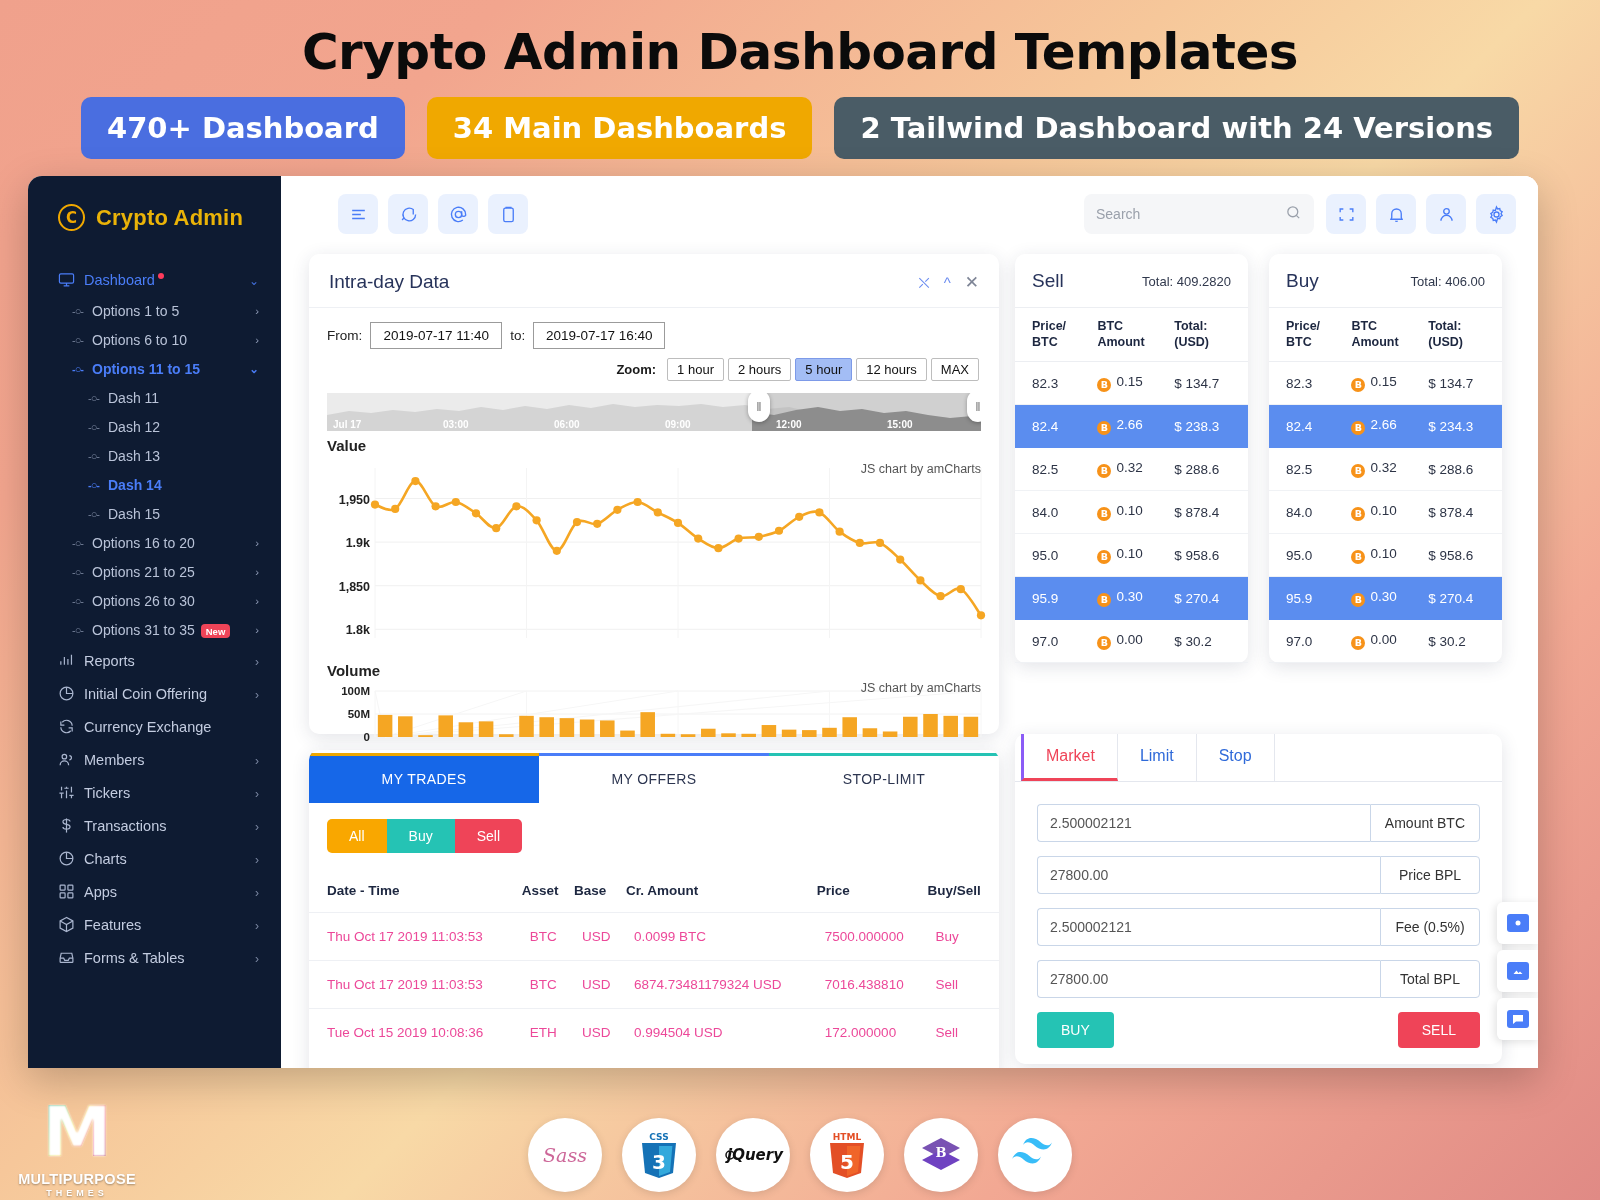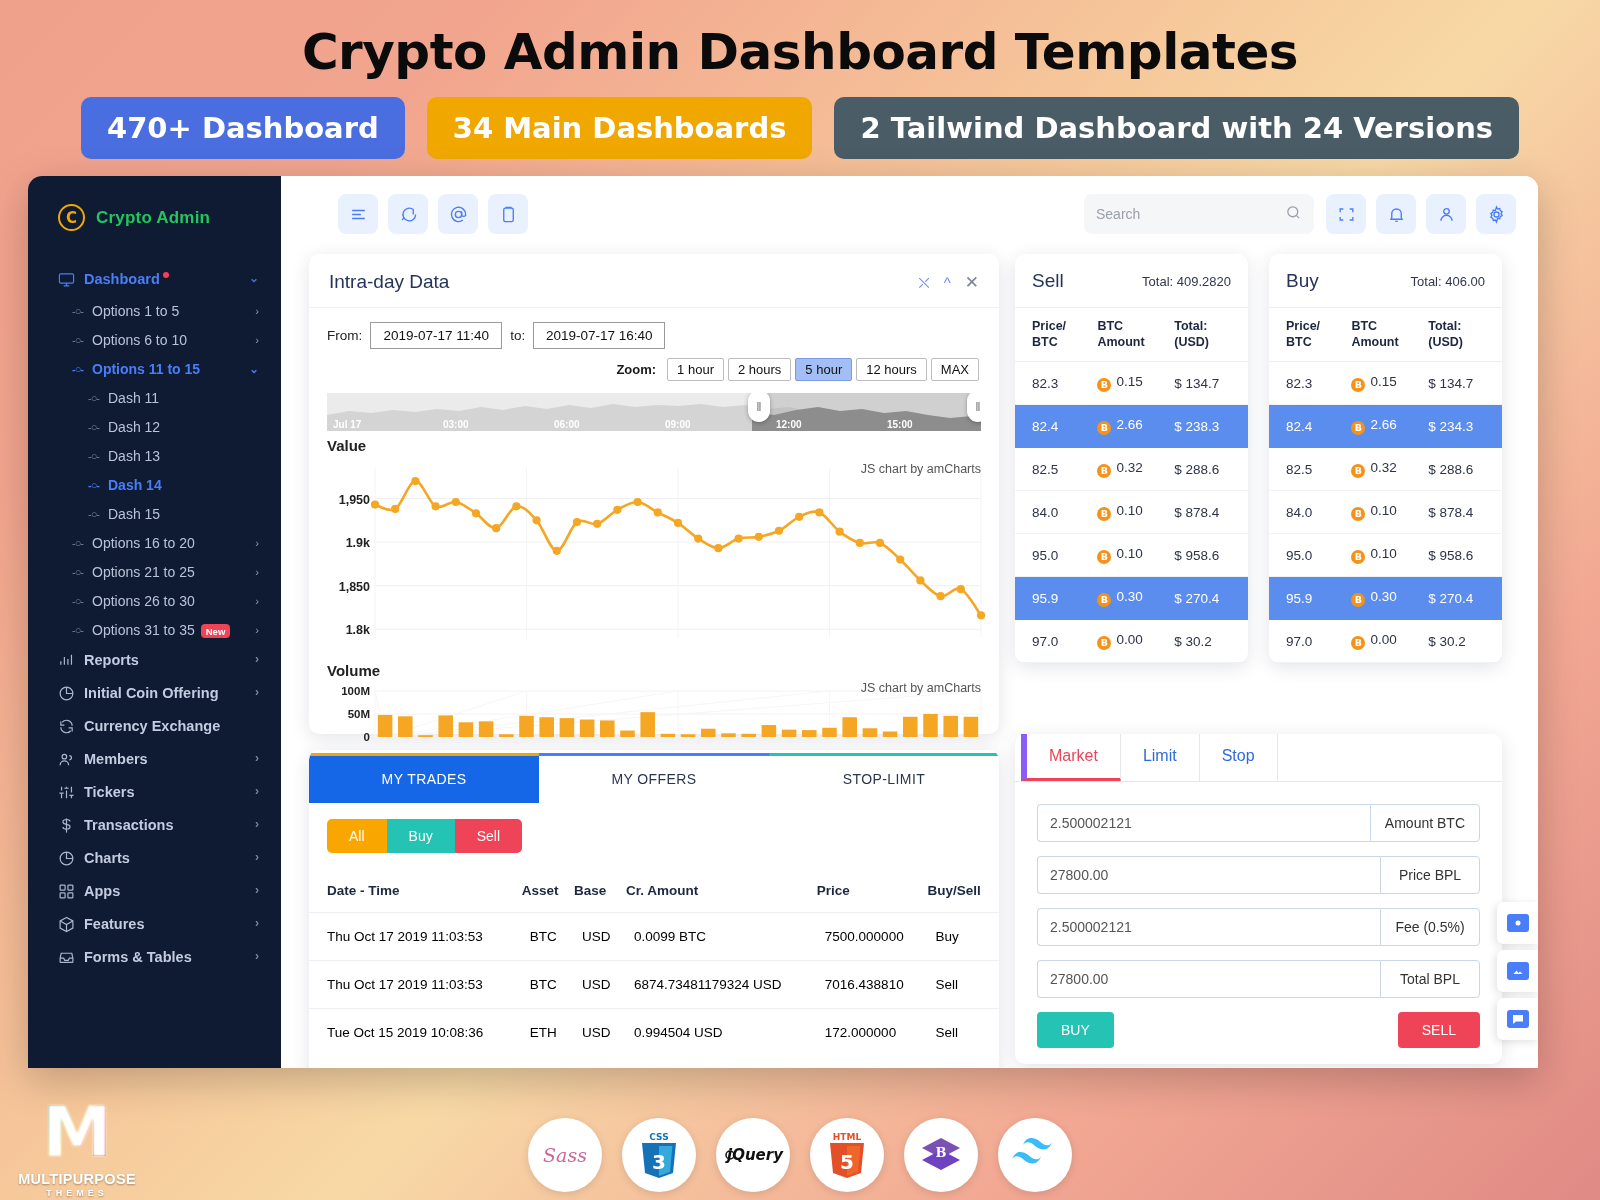--- a/index.html
+++ b/index.html
@@ -64,31 +64,30 @@
     padding: 28px 0 26px 30px;
   }
   .brand-logo {
     width: 27px; height: 27px; border-radius: 50%;
     border: 2.4px solid #f0a800;
     color: #f0a800;
     display: flex; align-items: center; justify-content: center;
     font-size: 15px; font-weight: bold;
     font-family: "DejaVu Sans", sans-serif;
   }
-  .brand-name { color: #22c55e; font-size: 17px; font-weight: bold; letter-spacing: 0.2px; }
+  .brand-name { color: #eab308; font-size: 22px; font-weight: bold; letter-spacing: 0.2px; }
 
   .nav { padding-top: 6px; }
   .nav-item {
-    display: flex; align-items: flex-start;
+    display: flex; align-items: flex-end;
     padding: 8px 22px 8px 30px;
     font-size: 14.5px;
     color: #c3cce0;
     position: relative;
     cursor: pointer;
-    font-weight: bold;
   }
   .nav-item .ic { width: 26px; display:flex; align-items:center; color:#aab6cf; }
   .nav-item .lbl { flex: 1; }
   .nav-item .chev { font-size: 12px; color: #8e9ab5; opacity:.85; }
   .nav-item.active { color: #4a7df8; }
   .nav-item.active .ic { color: #4a7df8; }
   .nav-item.active .chev { color: #4a7df8; }
   .dot-red {
     width:6px;height:6px;border-radius:50%;background:#ff3b5c;
     display:inline-block; vertical-align:super; margin-left:3px;
@@ -219,21 +218,21 @@
     font-family:"DejaVu Sans", sans-serif;
   }
 
   
   #order-panel { left: 734px; top: 482px; width: 487px; height: 330px; }
   .ofm-tabs { display:flex; border-bottom:1px solid #e4e7ee; padding-left: 6px;}
   .ofm-tab {
     padding: 13px 22px; font-size:16px; color:#2f6ad9; cursor:pointer;
     border-right:1px solid #e4e7ee;
   }
-  .ofm-tab:first-child{ border-left:6px solid #8b5cf6; }
+  .ofm-tab:first-child{ border-left:3px solid #8b5cf6; }
   .ofm-tab.active { color:#ef4458; border-bottom:3px solid #ef4458; }
   .ofm-body { padding: 22px 22px 18px 22px; }
   .ofm-row { display:flex; margin-bottom:14px; }
   .ofm-row input {
     flex:1; border:1px solid #c9d6e8; border-right:none; border-radius:4px 0 0 4px;
     padding: 10px 12px; font-size:14px; color:#555; outline:none;
     font-family:"Liberation Sans", sans-serif;
   }
   .ofm-row .suffix {
     border:1px solid #c9d6e8; border-radius:0 4px 4px 0; background:#fff;
@@ -258,21 +257,21 @@
   .fbtn.all { background:#f9a700; }
   .fbtn.buy { background:#25c3b4; }
   .fbtn.sell { background:#ef4458; }
   .tr-table { width:100%; border-collapse:collapse; margin-top:18px; }
   .tr-table th {
     text-align:left; font-size:13.5px; font-weight:bold; color:#1d2740;
     padding: 12px 8px 14px 0;
   }
   .tr-table th:first-child, .tr-table td:first-child { padding-left:18px; }
   .tr-table td {
-    font-size:13.5px; color:#000000; padding: 16px 8px; border-top:1px solid #eef0f4;
+    font-size:13.5px; color:#ec4899; padding: 16px 8px; border-top:1px solid #eef0f4;
   }
   .tag-buy { color:#25c3b4; }
   .tag-sell { color:#ef4458; }
 
   
   .side-fabs {
     position:absolute; right: -1px; top: 650px; width: 42px;
     display:flex; flex-direction:column; gap:6px; z-index:5;
   }
   .fab {

